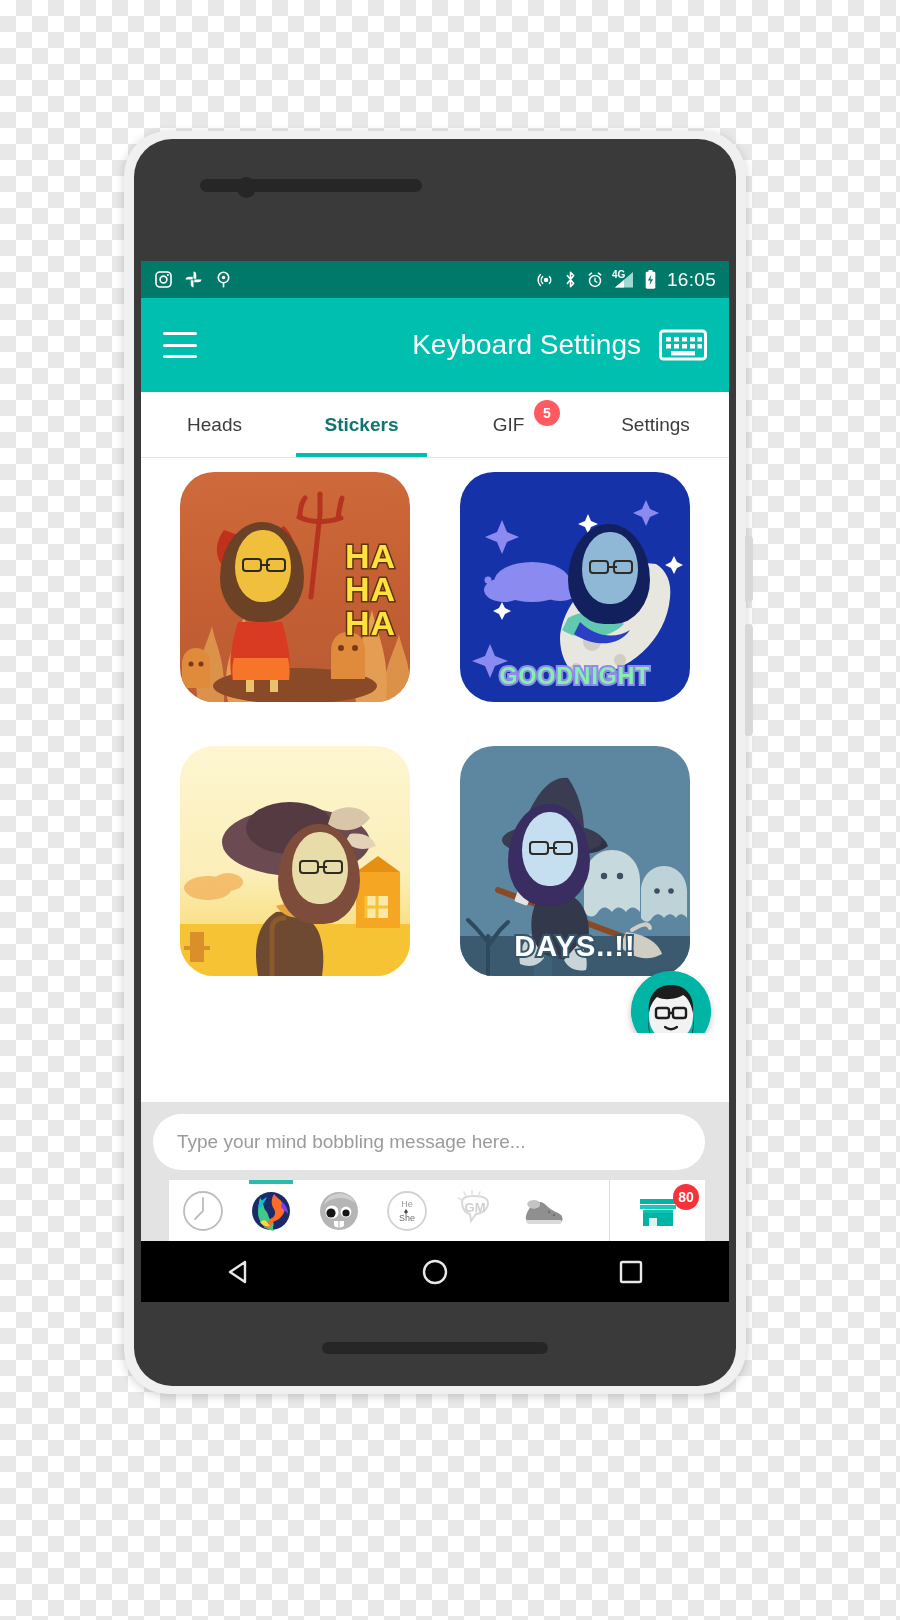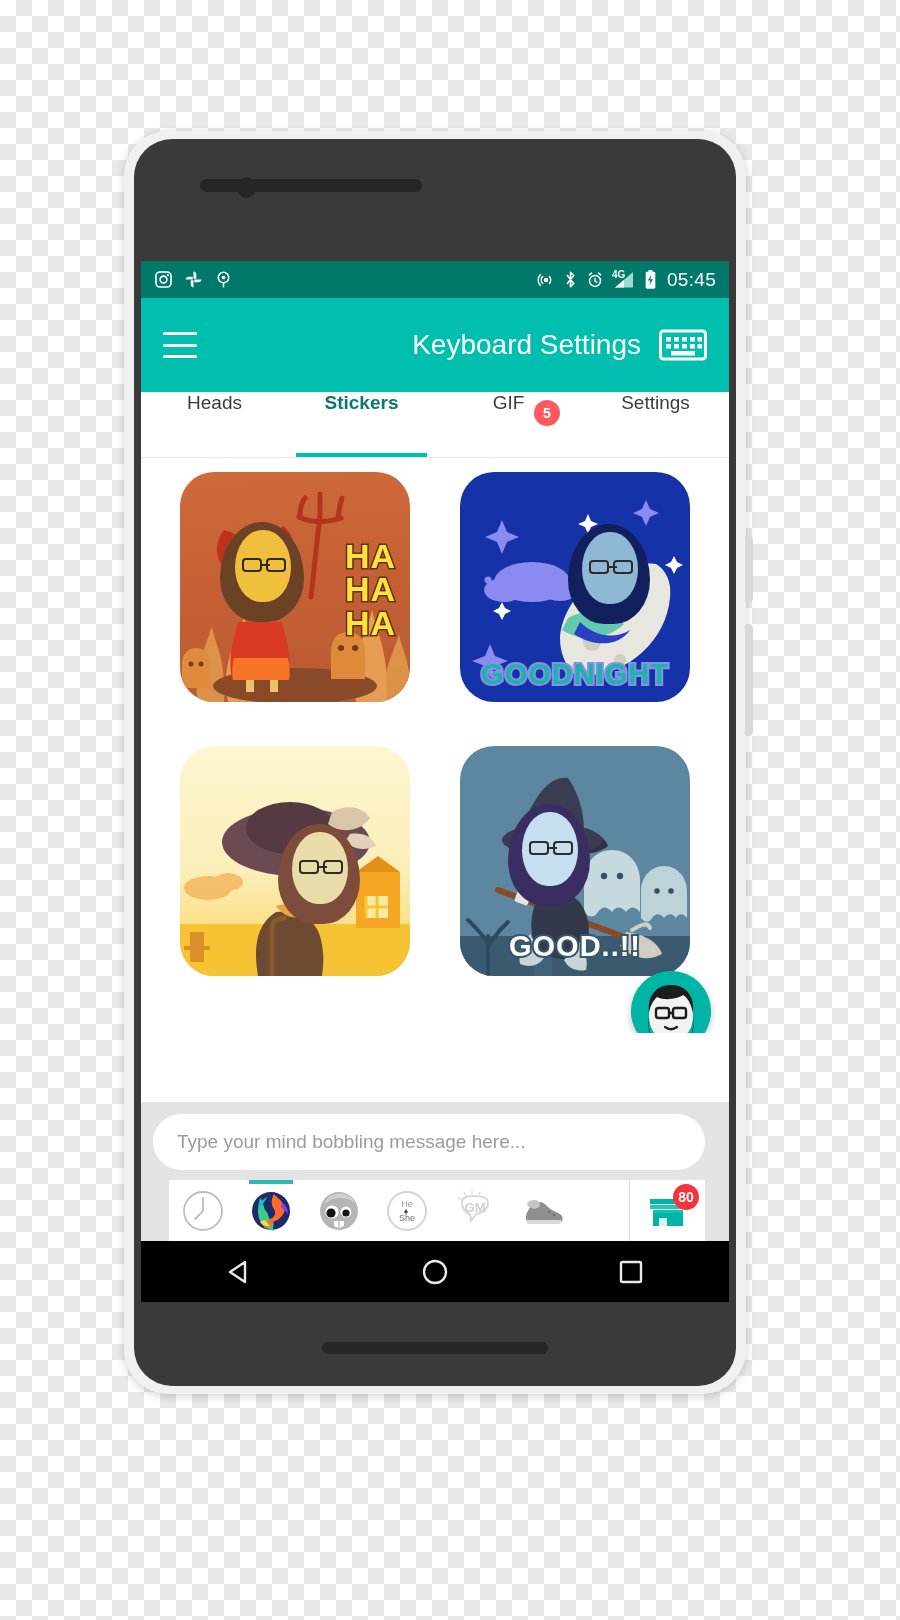--- a/index.html
+++ b/index.html
@@ -124,20 +124,21 @@
   #tab-bar {
     height: 66px;
     background: #fff;
     display: flex;
     align-items: stretch;
     border-bottom: 1px solid #e4e4e4;
   }
   .tab {
     flex: 1;
     display: flex;
+    align-items: center;
     justify-content: center;
     position: relative;
     font-size: 19px;
     color: #3c3c3c;
     cursor: pointer;
   }
   .tab.active { font-weight: bold; color: #0f766e; }
   .tab.active::after {
     content: "";
     position: absolute;
@@ -205,22 +206,22 @@
     color: #ffe23d;
     font-size: 34px;
     text-align: center;
     -webkit-text-stroke: 3px #5d3312;
     paint-order: stroke fill;
   }
   
   #label-goodnight {
     left: 0; right: 0; bottom: 14px;
     text-align: center;
-    color: #14b8a6;
-    font-size: 29px;
+    color: #86efac;
+    font-size: 23px;
     -webkit-text-stroke: 4px #8d8ce8;
     paint-order: stroke fill;
   }
   
   #label-goodold {
     left: 12px; bottom: 22px;
     color: #a4481b;
     font-size: 29px;
     line-height: 1.02;
     -webkit-text-stroke: 3px #fdf6d1;
@@ -320,21 +321,21 @@
   .kb-item.active::before {
     content: "";
     position: absolute;
     left: 12px; right: 12px; top: 0;
     height: 4px;
     background: #2bbbad;
   }
   #kb-store-item {
     margin-left: auto;
     border-left: 1px solid #dcdcdc;
-    width: 76px;
+    width: 96px;
   }
   #store-badge {
     position: absolute;
     top: 4px; right: 6px;
     min-width: 26px; height: 26px;
     border-radius: 13px;
     background: #f6323a;
     color: #fff;
     font-size: 14px;
     font-weight: bold;
@@ -405,21 +406,21 @@
         <svg width="24" height="19" viewBox="0 0 24 19" style="position:absolute;left:0;top:0;">
           <path d="M3 17.5 L21 2 L21 17.5 Z" fill="#9fd9d2"></path>
           <path d="M3 17.5 L12 10 L12 17.5 Z" fill="#ffffff"></path>
         </svg>
       </div>
       <svg class="sb-ico" width="13" height="21" viewBox="0 0 14 24">
         <rect x="1.5" y="3" width="11" height="19.5" rx="1.6" fill="#fff"></rect>
         <rect x="4.6" y="1" width="4.8" height="2.4" rx="0.8" fill="#fff"></rect>
         <path d="M8 6.5l-4 6.6h2.9l-1 5.6 4-7h-3z" fill="#00796b"></path>
       </svg>
-      <span id="clock-text">05:45</span>
+      <span id="clock-text">16:05</span>
     </div>
   </div>
 
   <div id="app-bar">
     <div id="hamburger-button">
       <i></i>
         <i></i>
         <i></i>
     </div>
     <div id="app-title">Keyboard Settings</div>
@@ -610,21 +611,21 @@
           <path d="M114 80c18 2 30 10 34 20-12 10-34 10-44 0z" fill="#2f3245"></path>
           <ellipse cx="92" cy="94" rx="50" ry="16" fill="#3a3d52"></ellipse>
         </svg>
         <div class="hair" style="left:48px;top:58px;width:82px;height:102px;background:#3a2d62;"></div>
         <div class="head" style="left:62px;top:66px;width:56px;height:74px;background:#c5dff0;"></div>
         <div class="glasses" style="left:69px;top:95px;width:44px;height:14px;">
           <span class="l"></span>
             <span class="r"></span>
             <i></i>
         </div>
-        <span class="s-label" id="label-boo">GOOD..!!</span>
+        <span class="s-label" id="label-boo">DAYS..!!</span>
       </div>
     </div>
 
     <div class="sticker-cell">
       
     </div>
 
     <div class="sticker-cell">
       
     </div>

